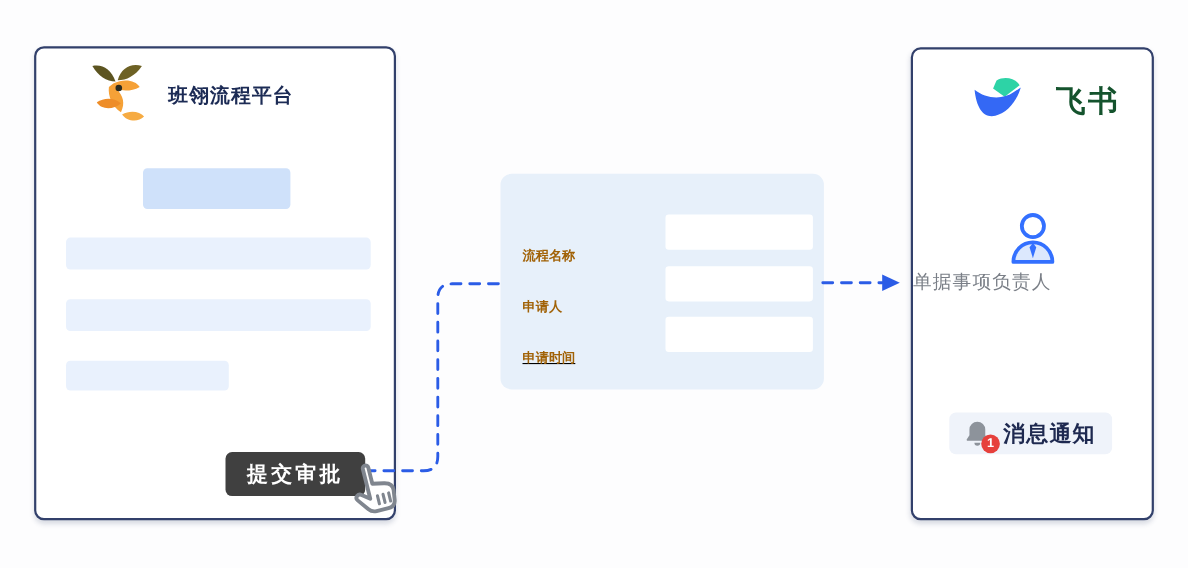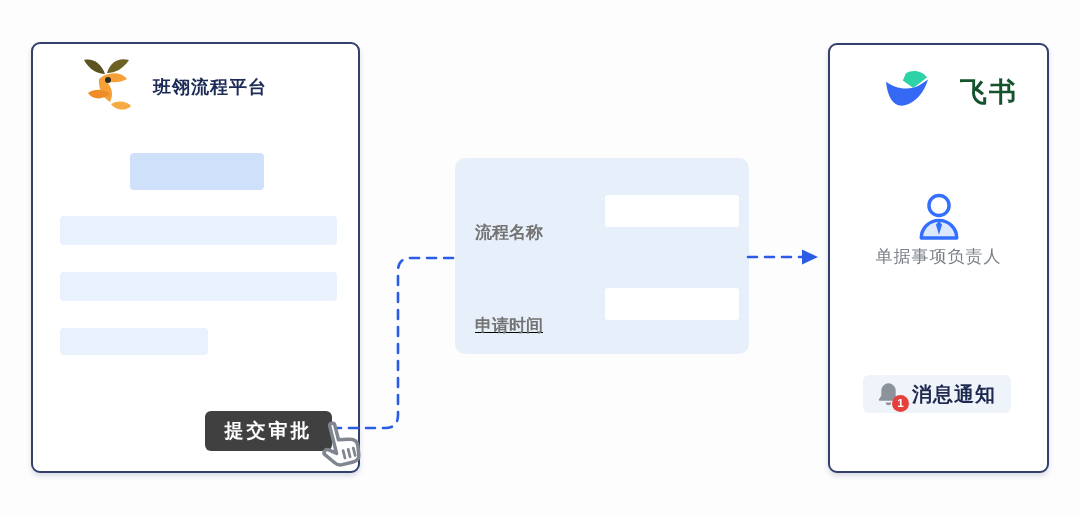--- a/index.html
+++ b/index.html
@@ -41,21 +41,21 @@
   #hand-cursor{position:absolute;left:312px;top:414px;z-index:5;}
 
   
   #form-card{
     position:absolute;left:455px;top:158px;width:294px;height:196px;
     background:#e7f0fa;border-radius:10px;box-sizing:border-box;
   }
   .form-row{position:absolute;left:20px;height:32px;display:flex;align-items:center;width:260px;}
   .form-row.r0{top:37px;} .form-row.r1{top:84px;} .form-row.r2{top:130px;text-decoration:underline;}
   .form-label{
-    width:108px;font-size:17px;font-weight:700;color:#737373;
+    width:108px;font-size:12px;font-weight:700;color:#a16207;
     white-space:nowrap;flex:0 0 auto;margin-top:43px;
   }
   .form-input{
     position:absolute;left:130px;top:0;width:134px;height:32px;
     background:#ffffff;border:none;border-radius:3px;box-sizing:border-box;
     font-size:15px;padding:0 8px;color:#17264a;outline:none;
   }
 
   
   .connector{position:absolute;pointer-events:none;}
@@ -63,21 +63,21 @@
   #connector-right{left:745px;top:245px;}
 
   
   .rp-logo{position:absolute;left:52px;top:24px;}
   .rp-title{
     position:absolute;left:118px;top:29px;
     font-size:27px;font-weight:600;color:#14532d;letter-spacing:2px;margin-left:12px;
   }
   .rp-user-icon{position:absolute;left:86px;top:146px;}
   .rp-assignee{
-    position:absolute;left:0;right:0;top:200px;text-align:center;
+    position:absolute;left:0;right:0;top:200px;text-align:left;
     font-size:17px;color:#7a7f87;letter-spacing:1px;
   }
   .notif-pill{
     position:absolute;left:33px;top:330px;width:148px;height:38px;
     background:#eff3fa;border-radius:6px;
     display:flex;align-items:center;gap:10px;padding-left:12px;box-sizing:border-box;
   }
   .bell-wrap{position:relative;width:27px;height:28px;flex:0 0 auto;}
   .badge{
     position:absolute;right:-7px;bottom:-4px;width:17px;height:17px;border-radius:50%;
@@ -123,20 +123,24 @@
 
 <svg class="connector" id="connector-left" width="130" height="192" viewBox="0 0 130 192" aria-hidden="true">
   <path d="M2 181 L55 181 Q68 181 68 168 L68 24 Q68 11 81 11 L126 11" fill="none" stroke="#2b5ce6" stroke-width="2.6" stroke-dasharray="9 8" stroke-linecap="round"></path>
 </svg>
 
 <div id="form-card">
   <div class="form-row r0">
     <span class="form-label">流程名称</span>
     <input class="form-input" type="text" value="" style="">
   </div>
+  <div class="form-row r1">
+    <span class="form-label">申请人</span>
+    <input class="form-input" type="text" value="" style="">
+  </div>
   <div class="form-row r2">
     <span class="form-label">申请时间</span>
     <input class="form-input" type="text" value="" style="">
   </div>
 </div>
 
 <svg class="connector" id="connector-right" width="80" height="24" viewBox="0 0 80 24" aria-hidden="true">
   <line x1="3" y1="12" x2="57" y2="12" stroke="#2b5ce6" stroke-width="2.6" stroke-dasharray="9 8" stroke-linecap="round"></line>
   <polygon points="57,4.5 73,12 57,19.5" fill="#2b5ce6"></polygon>
 </svg>

